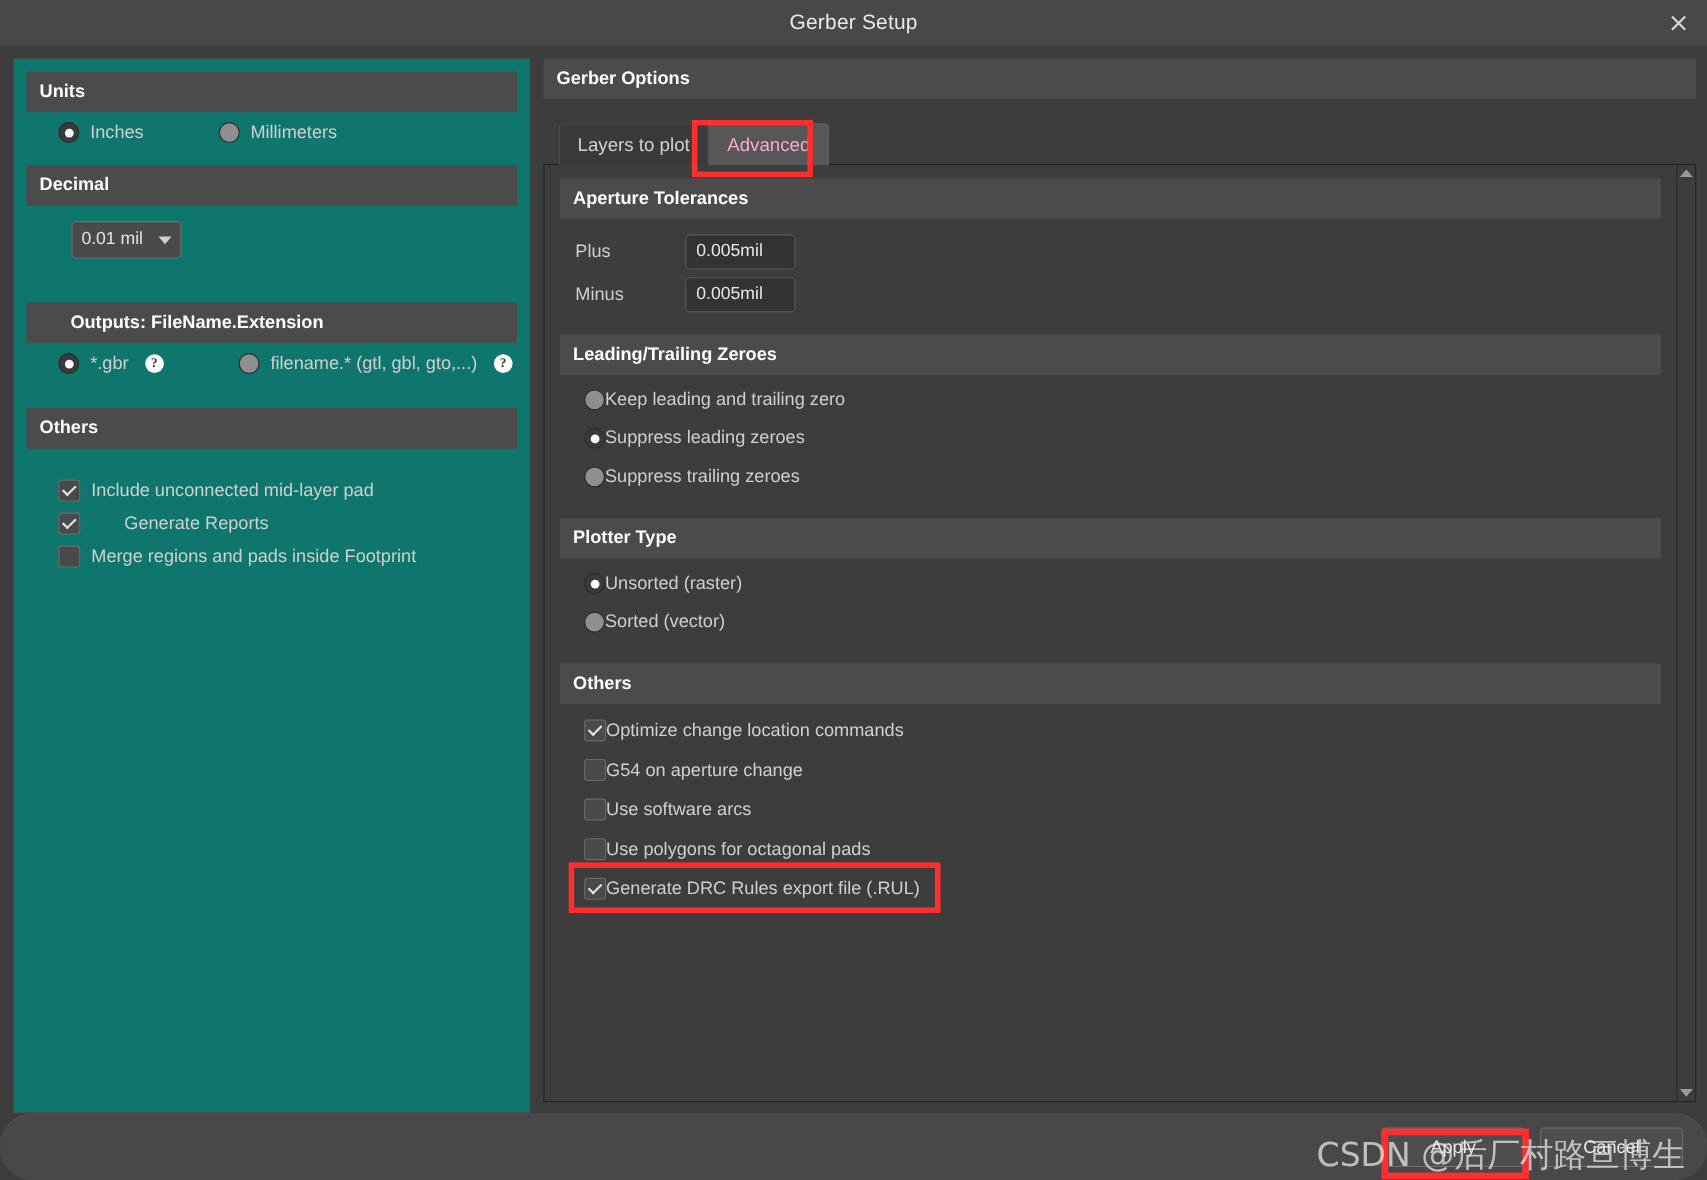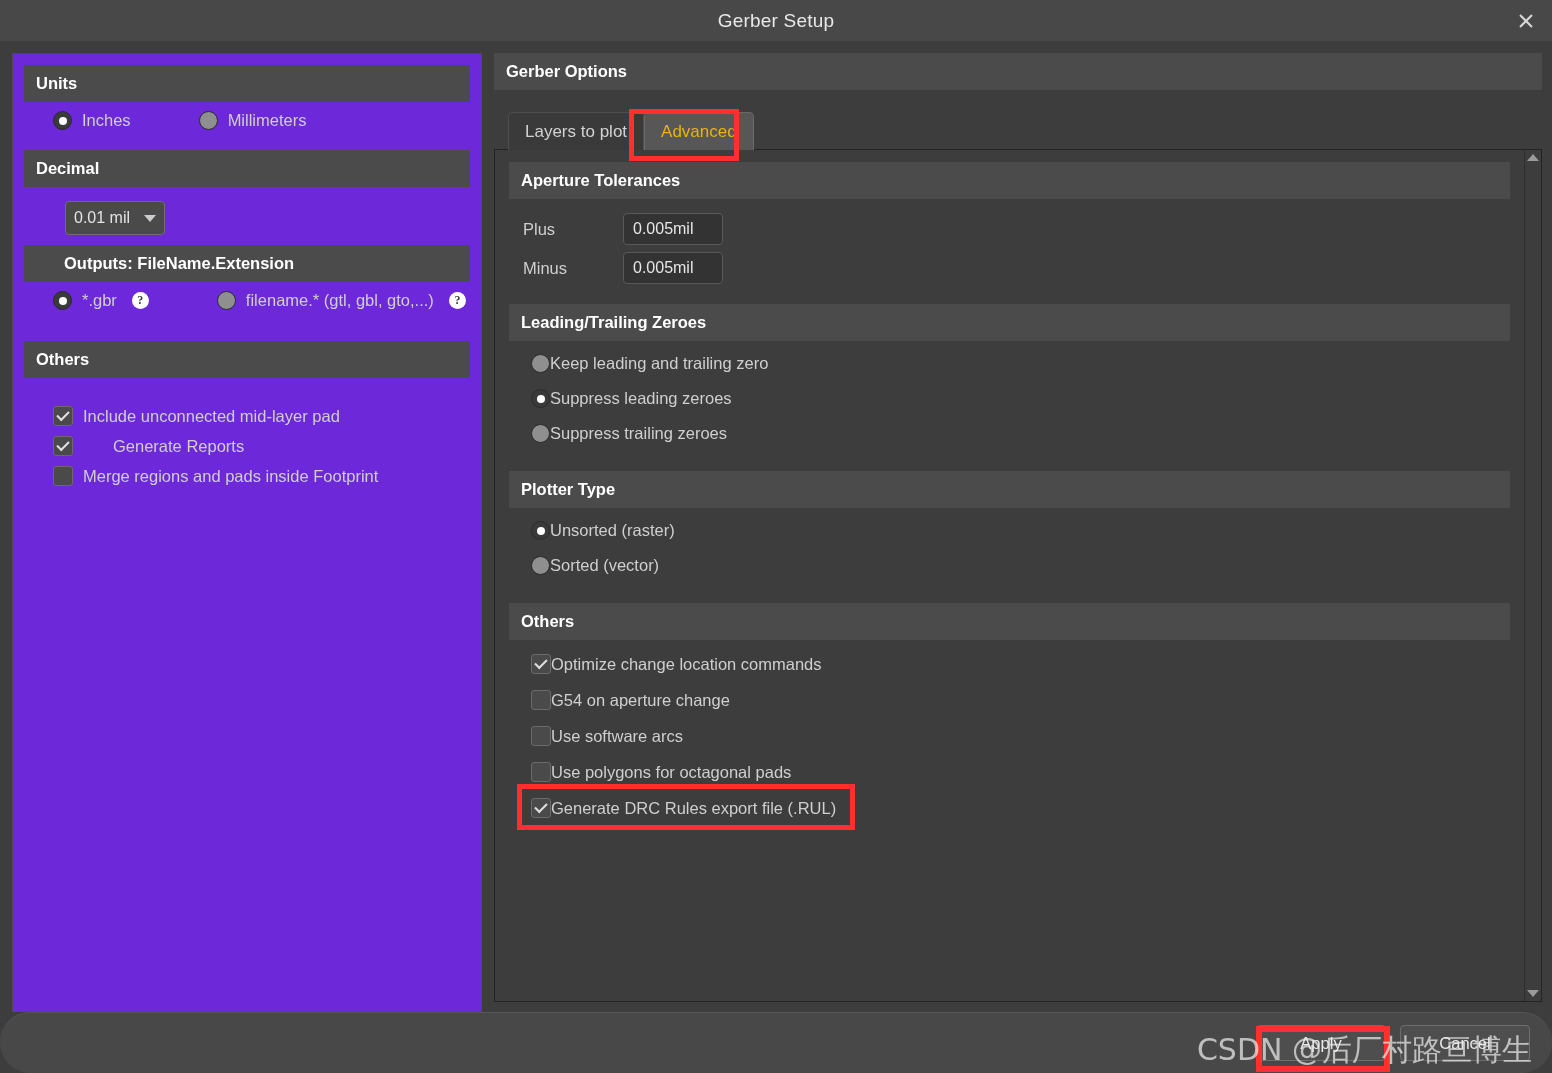--- a/index.html
+++ b/index.html
@@ -37,21 +37,21 @@
   .body {
     flex: 1;
     display: flex;
     padding: 12px 10px 0 12px;
     gap: 12px;
     background: #3d3d3d;
     min-height: 0;
   }
   .left-pane {
     width: 470px; min-width: 470px;
-    background: #6d28d9;
+    background: #0f766e;
     border: 1px solid #4e4e4e;
     border-top: 1px solid #4a4a4a;
     position: relative;
   }
   .right-pane {
     flex: 1;
     background: #3d3d3d;
     position: relative;
     display: flex; flex-direction: column;
   }
@@ -138,21 +138,21 @@
     color: #d2d2d2;
     background: #3a3a3a;
     border: 1px solid #4e4e4e;
     border-bottom: none;
     border-radius: 5px 5px 0 0;
     cursor: pointer;
     position: relative;
   }
   .tab.active {
     background: #575757;
-    color: #eab308;
+    color: #f9a8d4;
     border-color: #6a6a6a;
   }
   .tab-highlight {
     position: absolute;
     border: 5px solid #ff2f2f;
     pointer-events: none;
   }
   
   .panel {
     flex: 1;
@@ -275,21 +275,21 @@
           <span class="lbl">Millimeters</span>
         </div>
       </div>
 
       <div class="grp">Decimal</div>
       <div class="dropdown">
         <span>0.01 mil</span>
         <span class="caret"></span>
       </div>
 
-      <div class="grp" style="margin-top:10px;padding-left:40px;">Outputs: FileName.Extension</div>
+      <div class="grp" style="margin-top:40px;padding-left:40px;">Outputs: FileName.Extension</div>
       <div class="opt-row">
         <div class="opt-inline">
           <span class="radio checked"></span>
           <span class="lbl">*.gbr</span>
           <span class="help">?</span>
         </div>
         <div class="opt-inline">
           <span class="radio"></span>
           <span class="lbl">filename.* (gtl, gbl, gto,...)</span>
           <span class="help">?</span>

